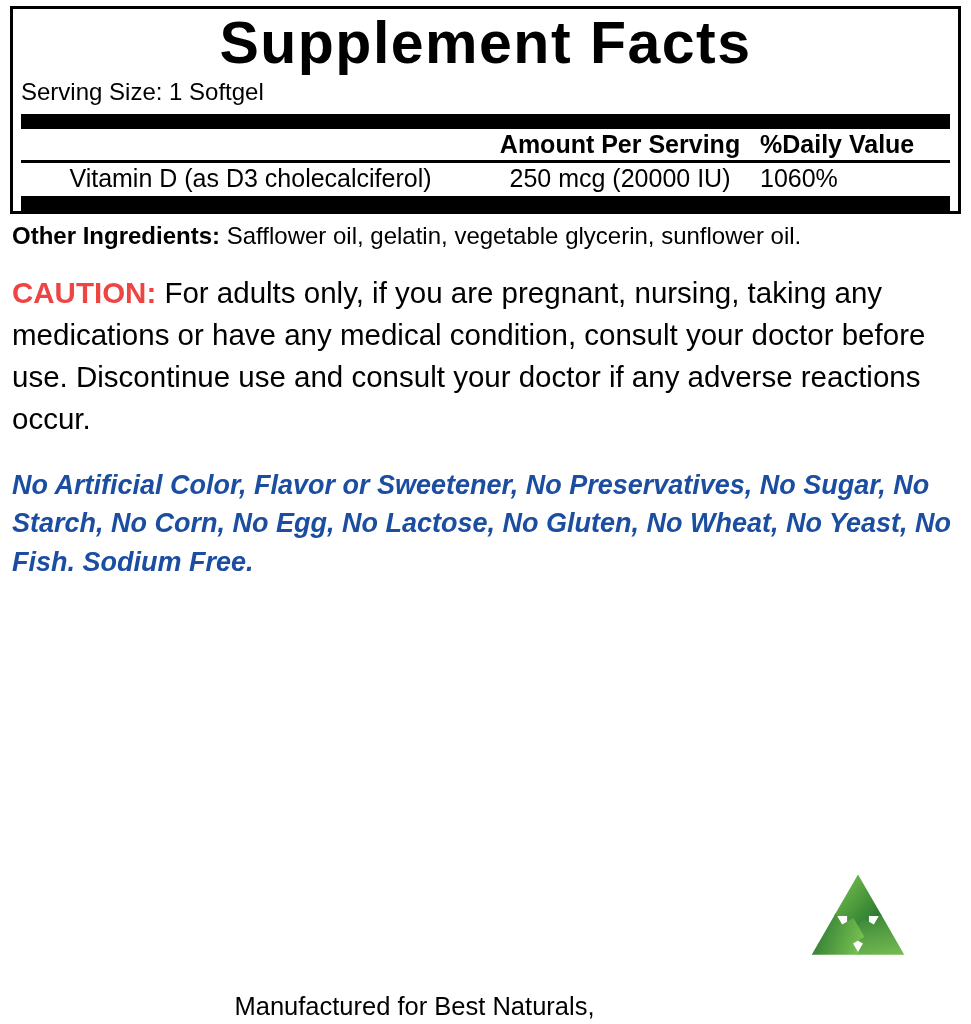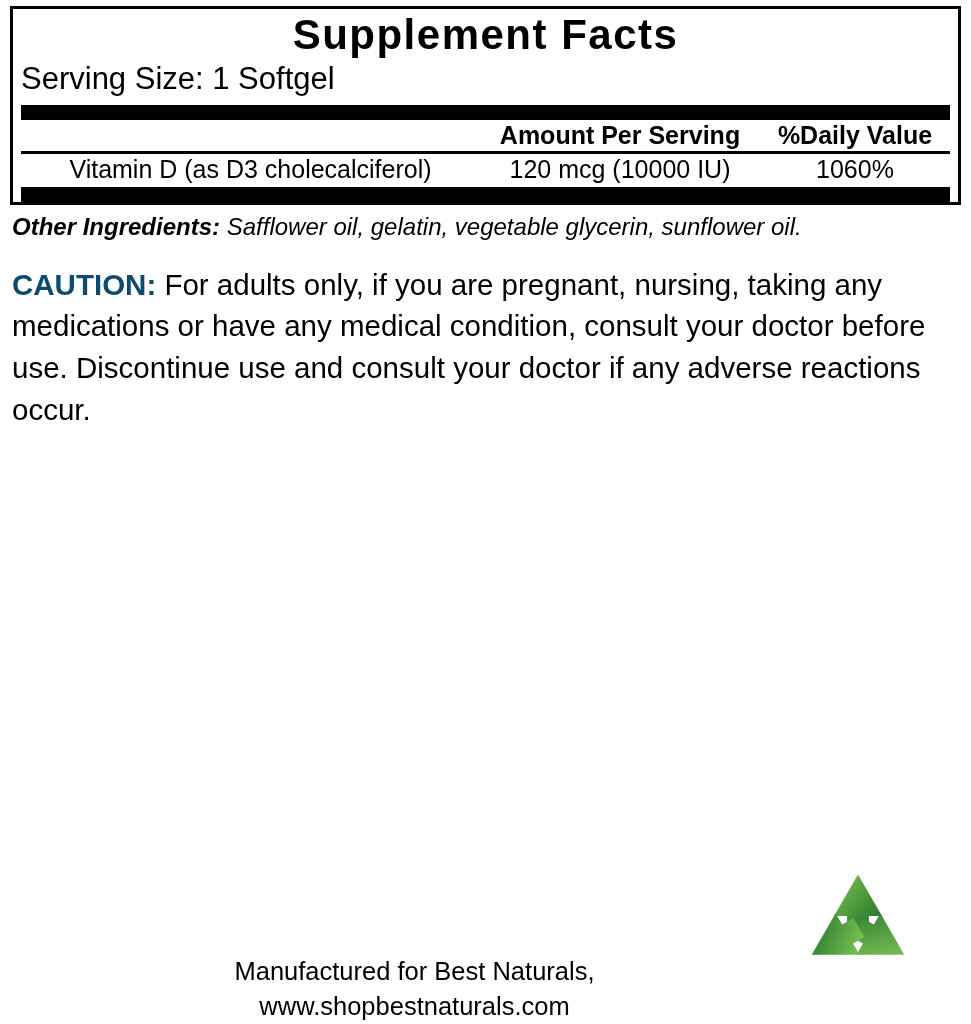--- a/index.html
+++ b/index.html
@@ -25,31 +25,31 @@
   }
 
   
   .facts-panel {
     border: 3px solid #000;
     margin: 6px 0 0 0;
     padding: 2px 8px 0 8px;
   }
 
   .facts-title {
-    font-size: 42px;
+    font-size: 59px;
     font-weight: bold;
     letter-spacing: 1.5px;
     line-height: 1.05;
     text-align: center;
     margin: 2px 0 2px 0;
     white-space: nowrap;
   }
 
   .serving-line {
-    font-size: 31px;
+    font-size: 24px;
     line-height: 1.28;
     text-align: left;
   }
 
   .rule-thick {
     height: 15px;
     background: #000;
     margin: 6px 0 0 0;
   }
   .rule-thin {
@@ -67,45 +67,44 @@
     width: 100%;
     border-collapse: collapse;
     font-size: 25px;
   }
   table.facts-table td {
     padding: 1px 0;
     vertical-align: bottom;
   }
   .col-name { text-align: center; }
   .col-amount { text-align: center; width: 280px; }
-  .col-dv { text-align: center; width: 190px; }
+  .col-dv { width: 190px; }
 
   .header-row td {
     font-weight: bold;
     padding-top: 3px;
     padding-bottom: 4px;
   }
 
   
   .other-ing {
     font-size: 24px;
     margin: 8px 0 0 2px;
     line-height: 1.2;
-    font-style: italic;
   }
   .other-ing b { font-weight: bold; }
 
   
   .caution {
     font-size: 29.5px;
     line-height: 1.42;
     margin: 22px 0 0 2px;
   }
   .caution-label {
-    color: #0c4a6e;
+    color: #ef4444;
     font-weight: bold;
   }
 
   
   .claims {
     font-size: 27px;
     font-style: italic;
     font-weight: bold;
     color: #1b4ea0;
     line-height: 1.42;
@@ -169,43 +168,43 @@
         </tr>
       </tbody>
     </table>
 
     <div class="rule-thin"></div>
 
     <table class="facts-table">
       <tbody>
         <tr>
           <td class="col-name">Vitamin D (as D3 cholecalciferol)</td>
-          <td class="col-amount">120 mcg (10000 IU)</td>
+          <td class="col-amount">250 mcg (20000 IU)</td>
           <td class="col-dv">1060%</td>
         </tr>
       </tbody>
     </table>
 
     <div class="rule-bottom"></div>
   </div>
 
   <div class="other-ing">
     <b>Other Ingredients:</b><span> Safflower oil, gelatin, vegetable glycerin, sunflower oil.</span>
   </div>
 
   <div class="caution">
     <span class="caution-label">CAUTION:</span><span> For adults only, if you are pregnant, nursing, taking any medications or have any medical condition, consult your doctor before use. Discontinue use and consult your doctor if any adverse reactions occur.</span>
   </div>
 
+  <div class="claims">No Artificial Color, Flavor or Sweetener, No Preservatives, No Sugar, No Starch, No Corn, No Egg, No Lactose, No Gluten, No Wheat, No Yeast, No Fish. Sodium Free.</div>
 
   <div class="footer">
     <div class="footer-inner">
       <div class="footer-text">
         <div>Manufactured for Best Naturals,</div>
-        <div>www.shopbestnaturals.com</div>
       </div>
 
       <div class="recycle">
         <svg viewBox="0 0 120 110" width="150" height="120" aria-hidden="true">
           <defs>
             <linearGradient id="g1" x1="0" y1="0" x2="1" y2="1">
               <stop offset="0%" stop-color="#7ec850"></stop>
               <stop offset="100%" stop-color="#1c6b2b"></stop>
             </linearGradient>
             <linearGradient id="g2" x1="0" y1="1" x2="1" y2="0">

